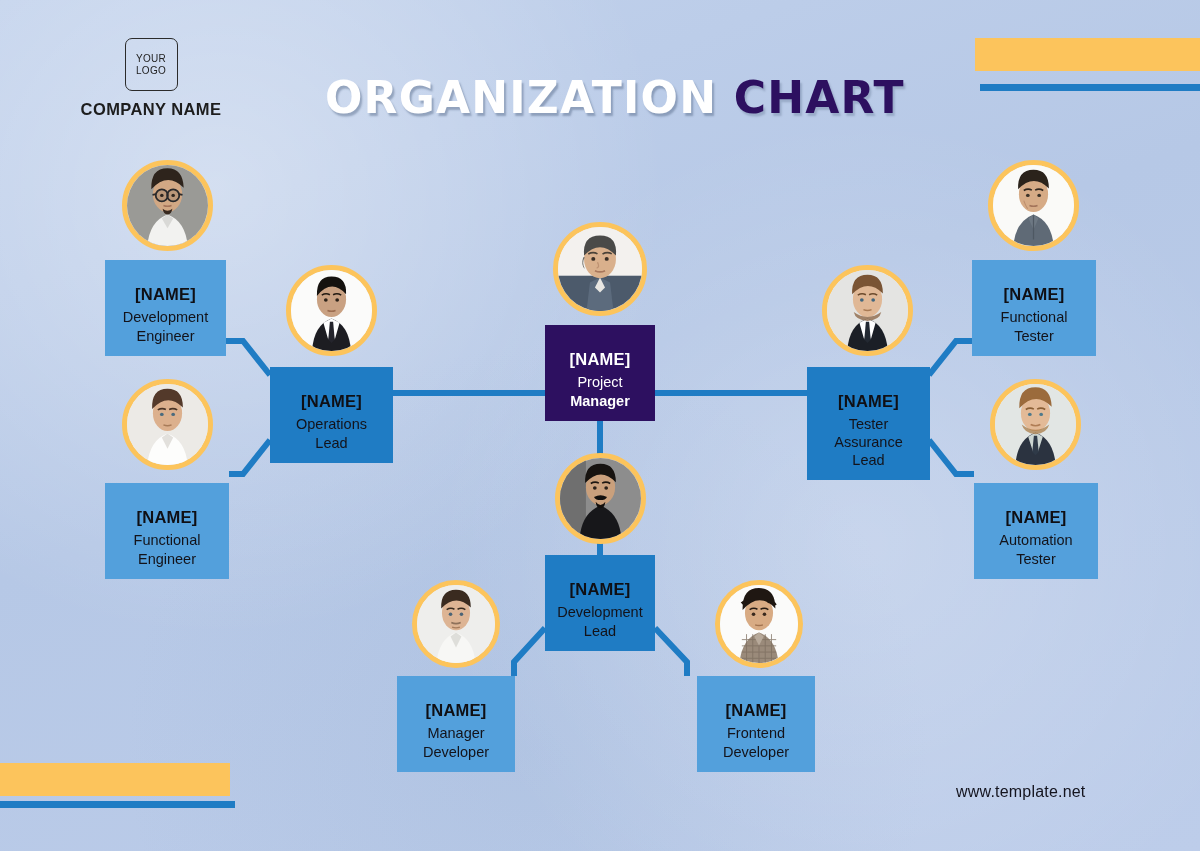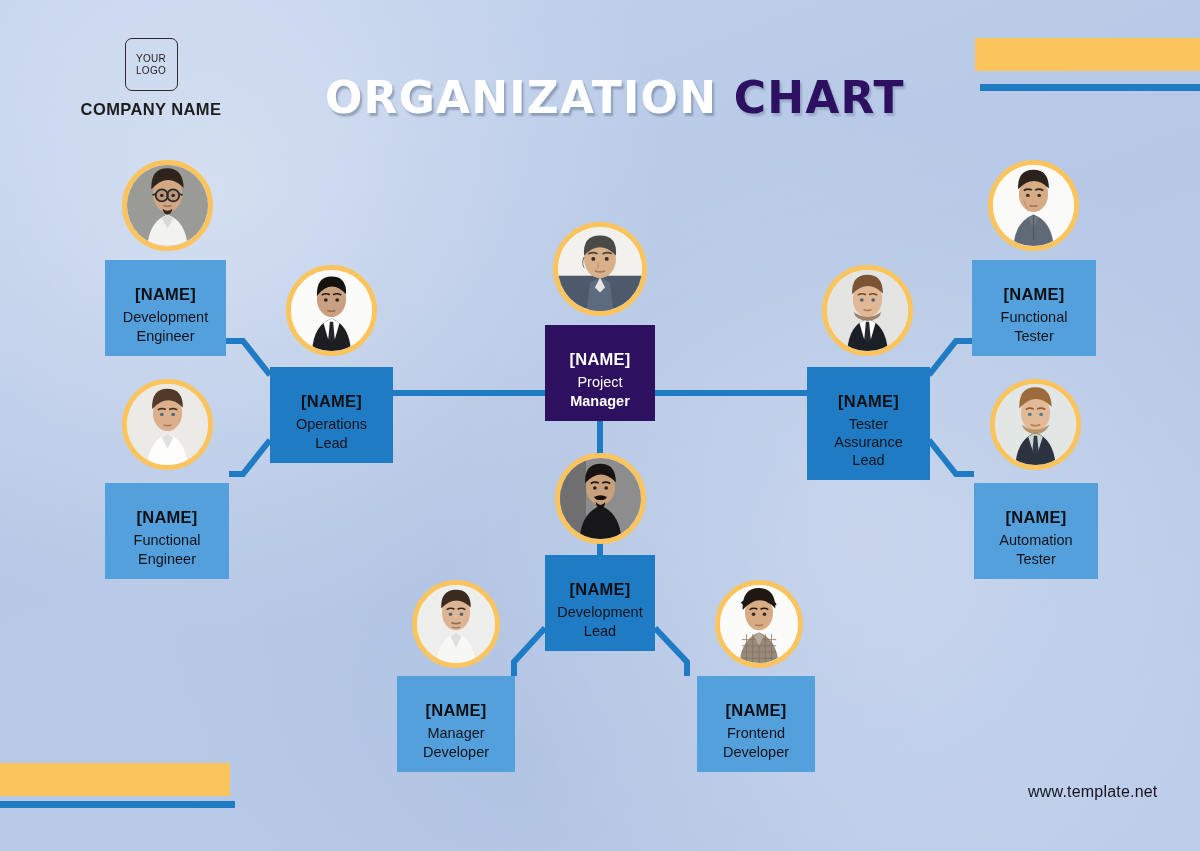--- a/index.html
+++ b/index.html
@@ -81,21 +81,21 @@
     text-shadow: 2px 3px 2px rgba(80,100,130,.45);
   }
   #title .tp {
     color: #2d1060;
     text-shadow: 2px 3px 2px rgba(80,100,130,.30);
   }
 
   #footer-url {
     position: absolute;
     top: 783px;
-    left: 1028px;
+    left: 956px;
     font-size: 16px;
     color: #14141e;
     letter-spacing: .2px;
   }
 
   
   #links {
     position: absolute;
     top: 0; left: 0;
     width: 1200px; height: 851px;

